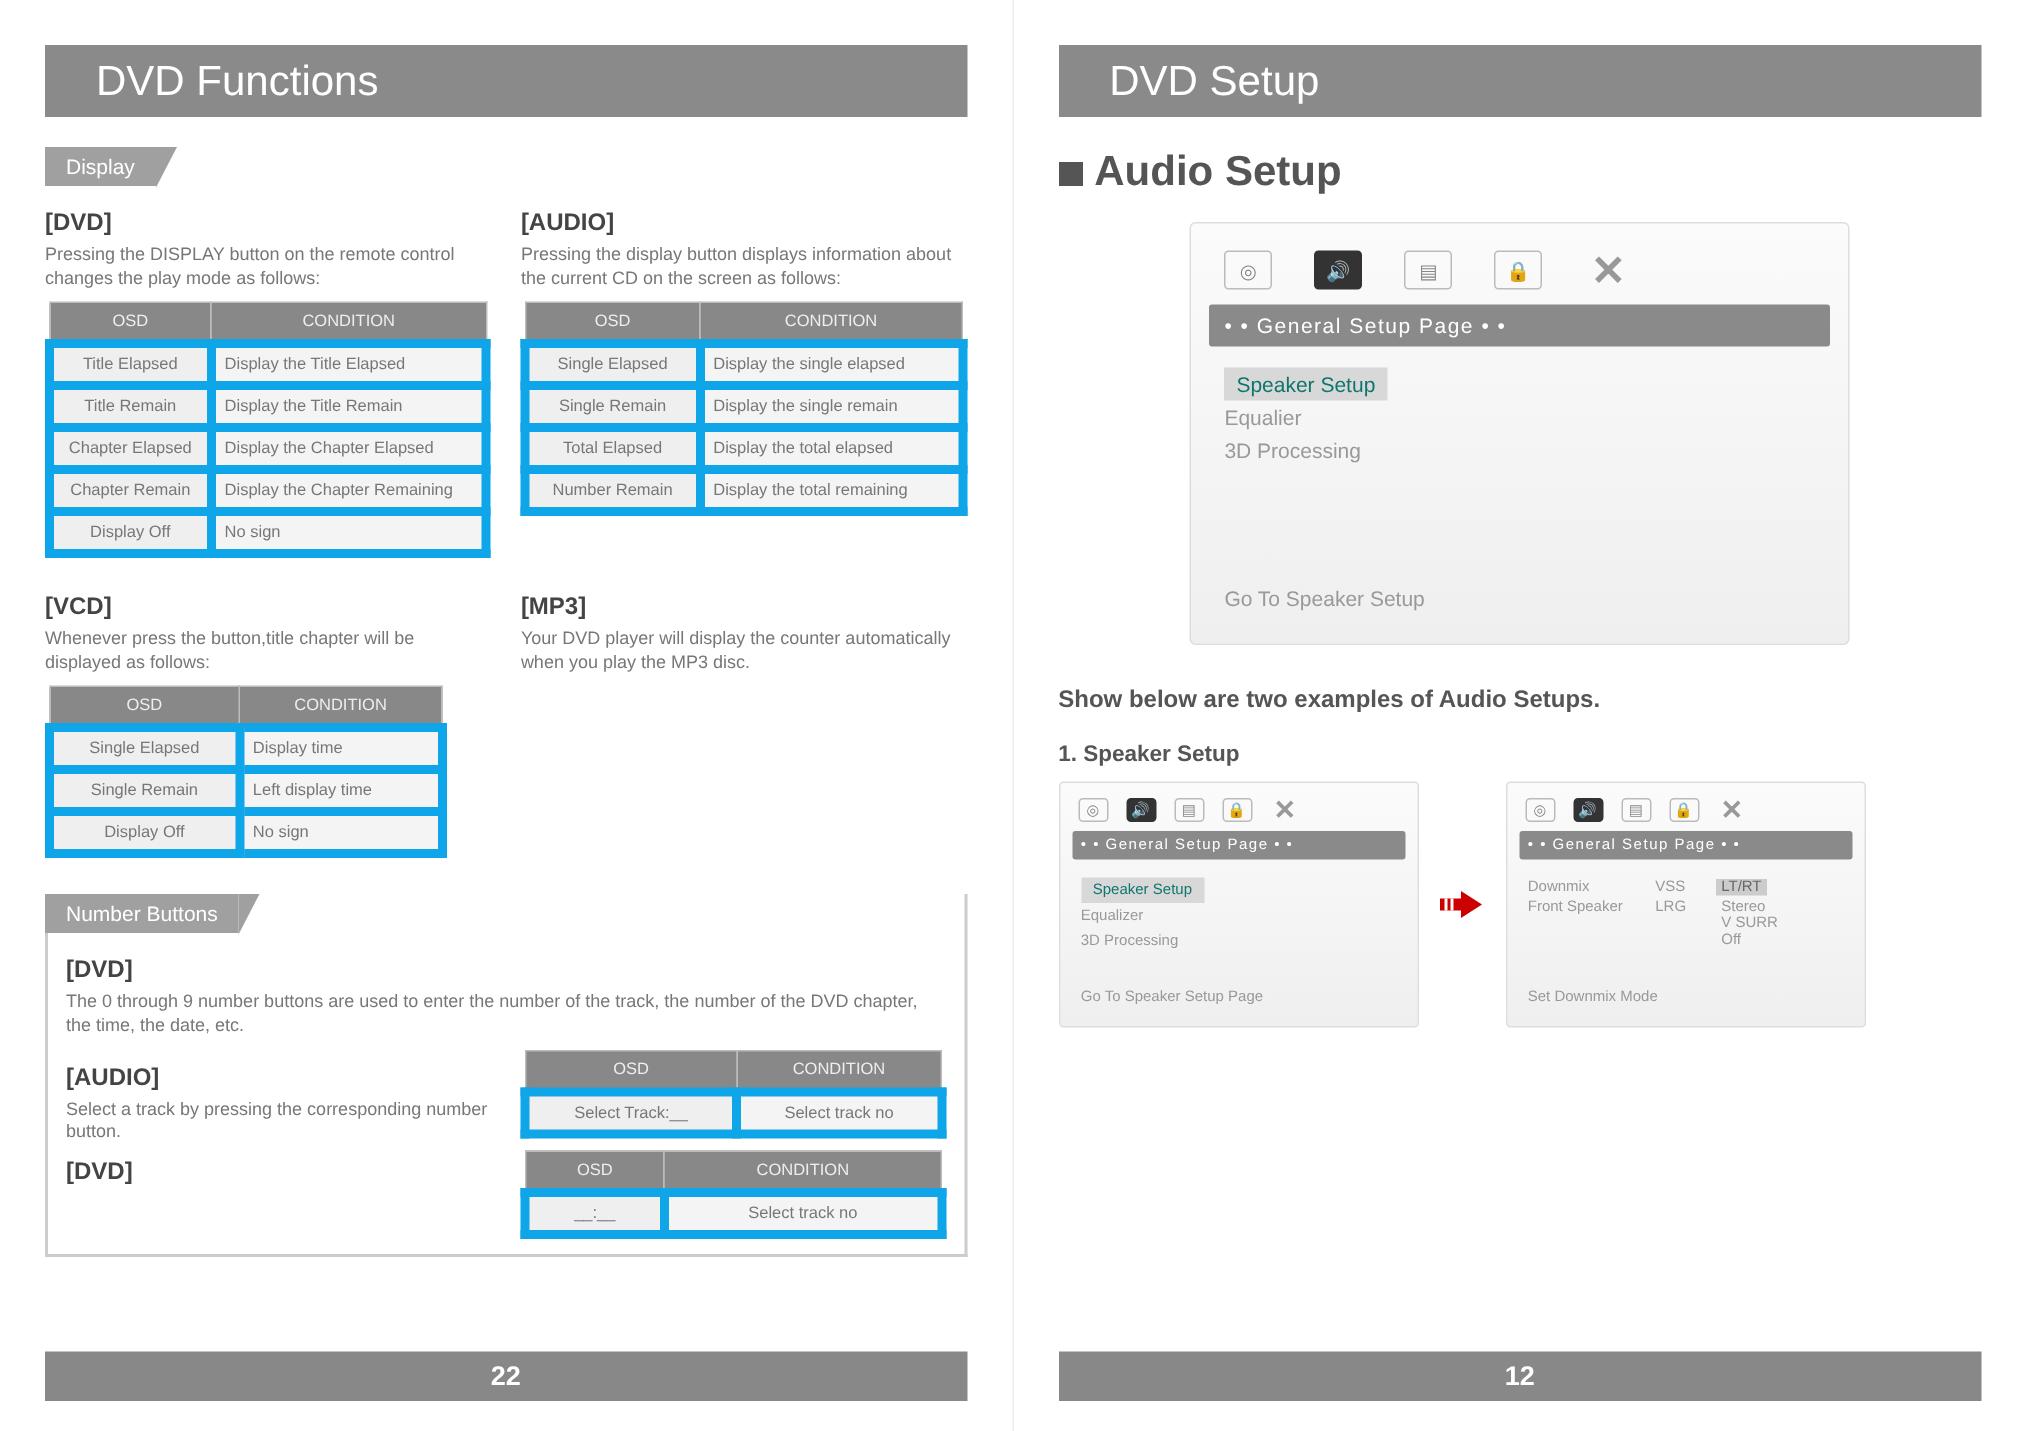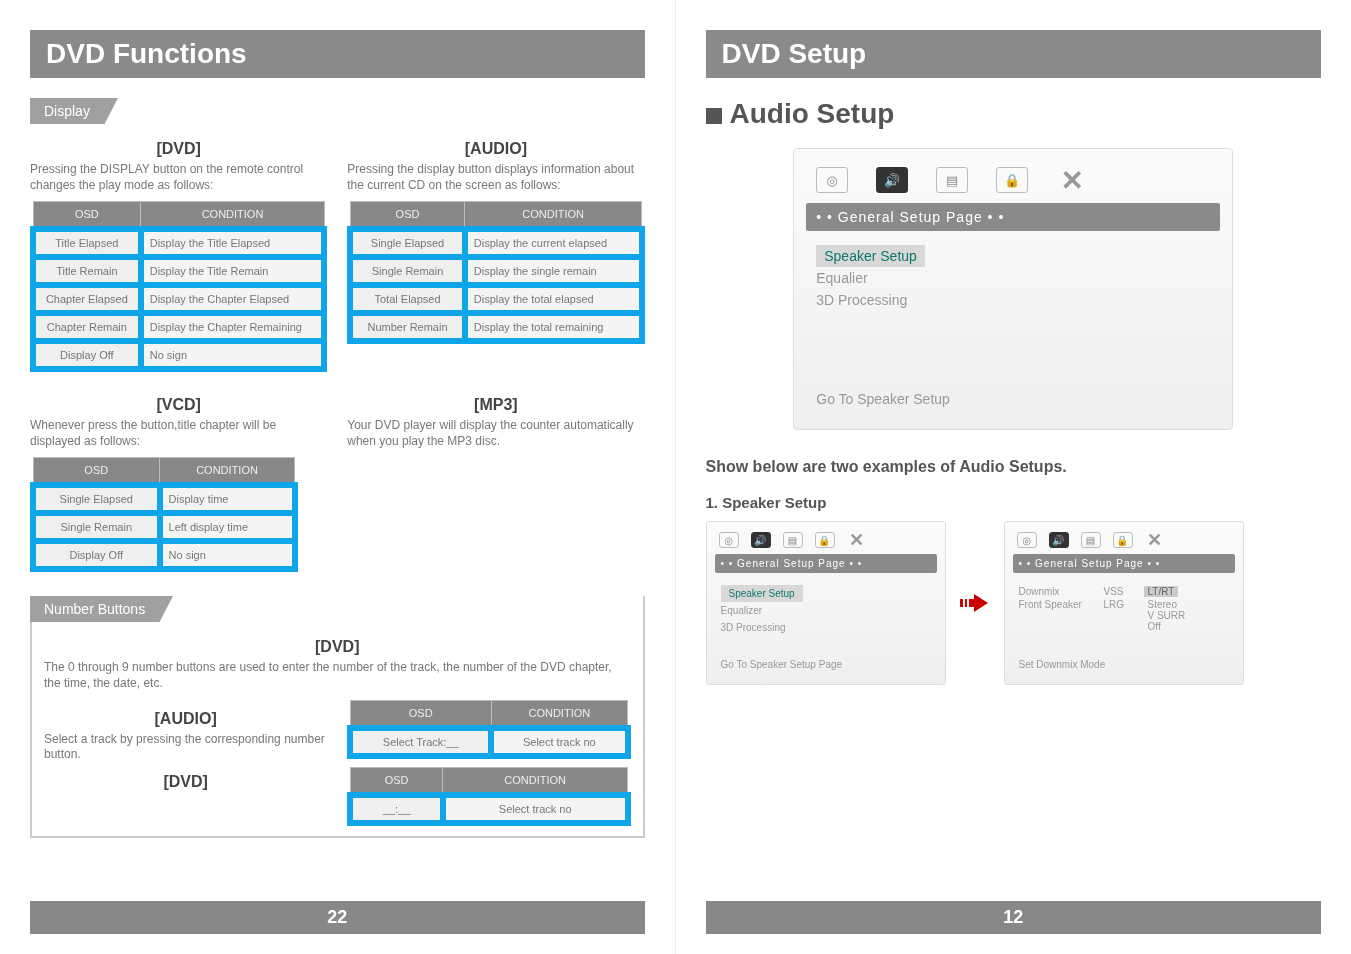--- a/index.html
+++ b/index.html
@@ -20,22 +20,22 @@
   .col {
     width: 50%;
     padding: 30px 30px 10px 30px;
     position: relative;
   }
   .col-left { border-right: 1px solid #eee; }
   .title-bar {
     background: #8a8a8a;
     color: #fff;
     font-size: 28px;
-    font-weight: bold;
-    padding: 8px 16px;
+    font-weight: normal;
+    padding: 8px 34px;
     margin-bottom: 20px;
   }
   .section-tag {
     background: #a0a0a0;
     color: #fff;
     display: inline-block;
     padding: 5px 14px;
     font-size: 14px;
     position: relative;
   }
@@ -47,21 +47,20 @@
     border-top: 0 solid transparent;
     border-bottom: 27px solid transparent;
     border-left: 14px solid #a0a0a0;
   }
   .subhead {
     color: #444;
     font-weight: bold;
     font-size: 16px;
     margin-top: 10px;
     margin-bottom: 4px;
-    text-align: center;
   }
   .two-up { display: flex; gap: 20px; }
   .half { width: 50%; }
   .body-text { font-size: 12px; color: #777; line-height: 1.3; margin-bottom: 8px; }
   table.osd {
     border-collapse: collapse;
     width: 100%;
     font-size: 11px;
   }
   table.osd th {
@@ -213,21 +212,21 @@
         <div class="subhead">[AUDIO]</div>
         <div class="body-text">Pressing the display button displays information about the current CD on the screen as follows:</div>
         <table class="osd">
           <tbody>
               <tr>
                 <th>OSD</th>
                 <th>CONDITION</th>
               </tr>
           <tr>
                 <td>Single Elapsed</td>
-                <td>Display the current elapsed</td>
+                <td>Display the single elapsed</td>
               </tr>
           <tr>
                 <td>Single Remain</td>
                 <td>Display the single remain</td>
               </tr>
           <tr>
                 <td>Total Elapsed</td>
                 <td>Display the total elapsed</td>
               </tr>
           <tr>

